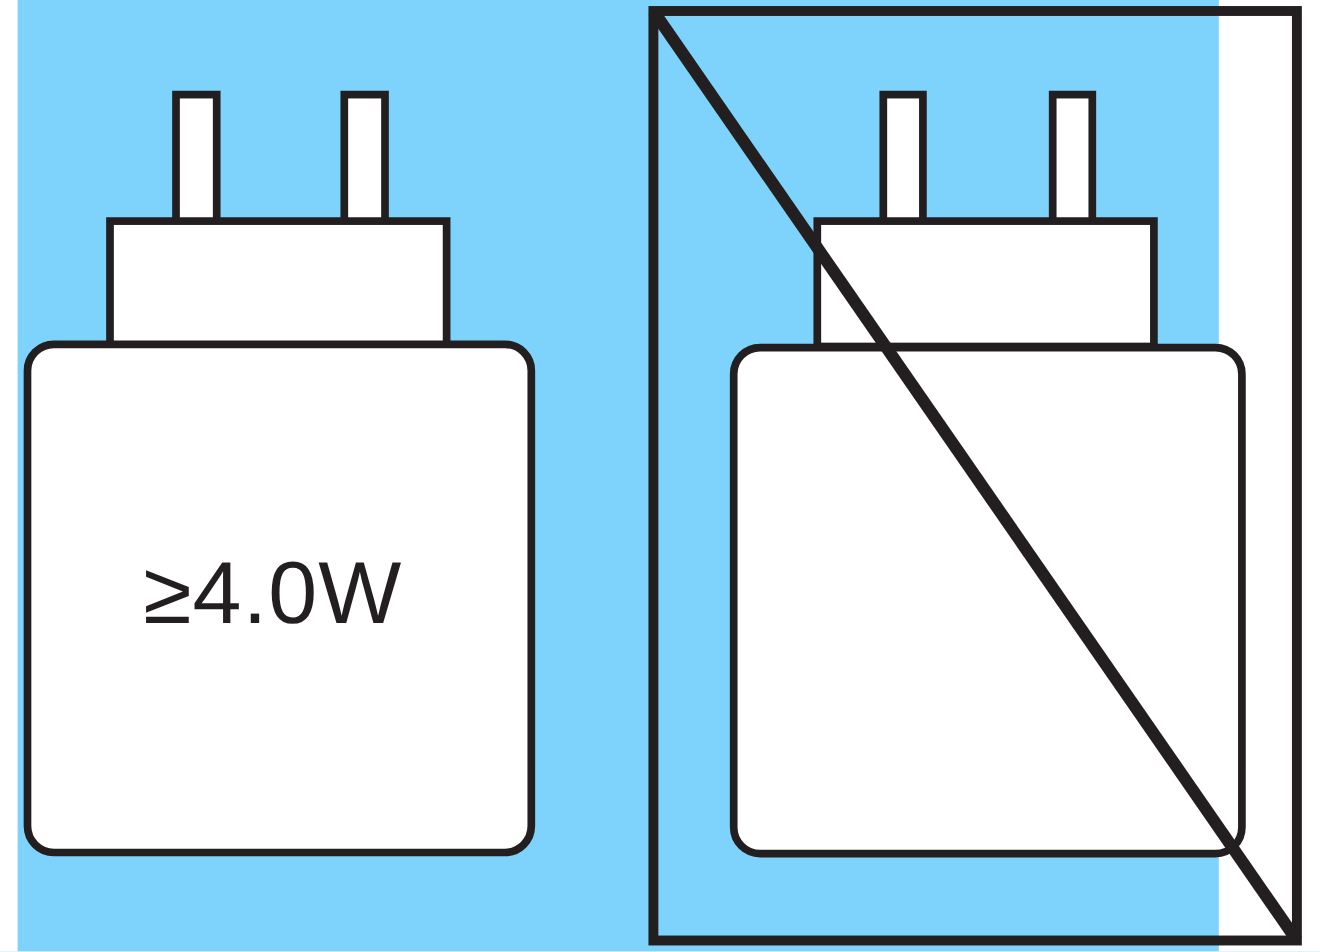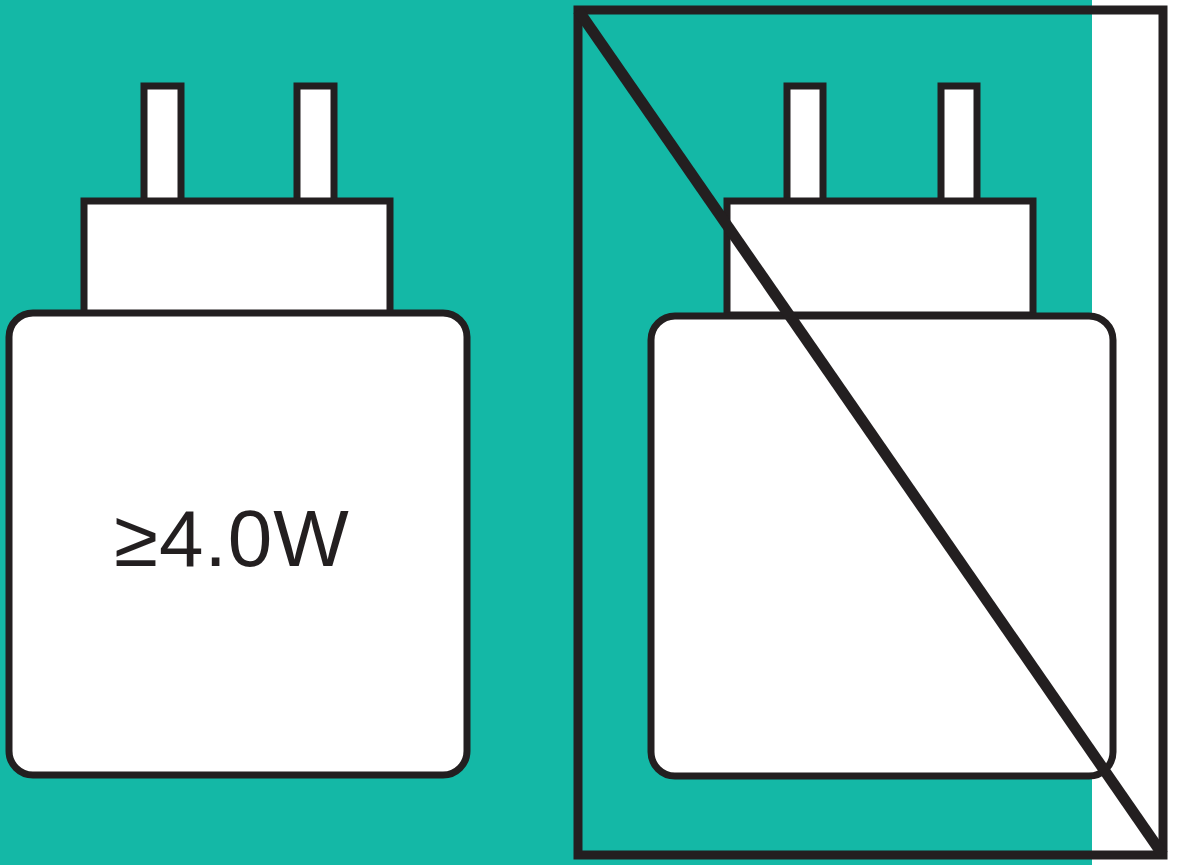--- a/index.html
+++ b/index.html
@@ -8,21 +8,22 @@
     background: #ffffff;
     width: 1200px;
     height: 865px;
     overflow: hidden;
     font-family: "Liberation Sans", sans-serif;
   }
   .stage {
     position: relative;
     width: 1092px;
     height: 865px;
-    background: #14b8a6;
+    background: #7dd3fc;
+    margin-left: 16px;
   }
   svg {
     display: block;
   }
   .outline {
     fill: #ffffff;
   }
   .no-fill {
     fill: none;
   }

